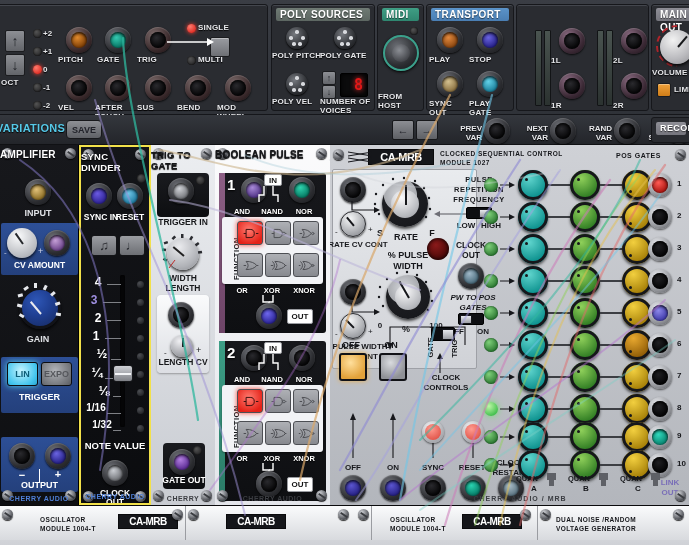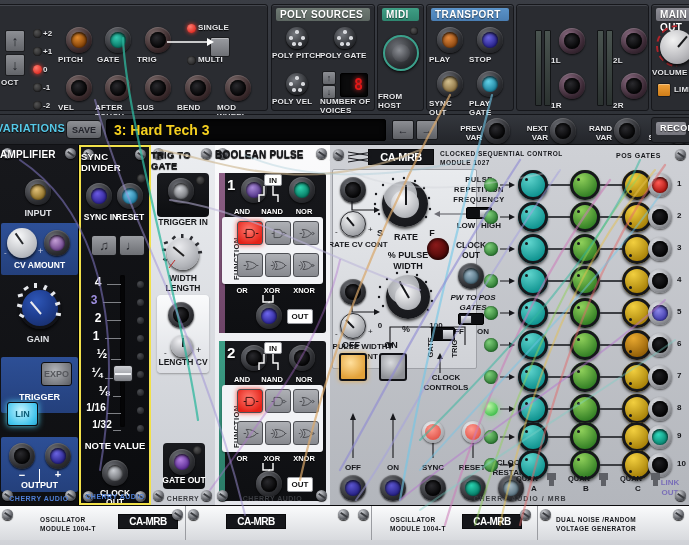--- a/index.html
+++ b/index.html
@@ -112,21 +112,21 @@
   .lbl{position:absolute;text-align:center;font-weight:bold;line-height:9px;}
   .knob{position:absolute;border-radius:50%;box-shadow:0 2px 3px rgba(0,0,0,.75);}
   .knob .kp{position:absolute;left:50%;width:2px;background:#e9eaee;transform-origin:50% 100%;}
 
   
   #m-amp{left:0;width:79px;background:linear-gradient(#17181c,#0e0f12);border-right:1px solid #000;}
   .blueBox{position:absolute;background:linear-gradient(#2d4f96,#24407c);border-radius:2px;}
   .selBtn{position:absolute;width:31px;height:24px;border-radius:3px;border:1px solid #0c0d10;
     font-size:9px;font-weight:bold;text-align:center;line-height:23px;}
   .selBtn.on{background:radial-gradient(circle at 45% 35%,#c4f4ff,#45c6ee 70%,#2ba7d0);color:#0c5c77;
-    box-shadow:0 0 6px #53d5f5;margin-top:40px;}
+    box-shadow:0 0 6px #53d5f5;}
   .selBtn.off{background:radial-gradient(circle at 45% 35%,#b2b4b9,#75777c 70%,#5a5c61);color:#55575c;}
 
   
   #m-sync{left:79px;width:72px;background:linear-gradient(#141519,#0b0c0f);
     border:2px solid #f2e14a;}
   .noteBtn{position:absolute;width:26px;height:21px;border-radius:3px;
     background:linear-gradient(#9b9da2,#6d6f74);border:1px solid #141518;color:#2a2b30;
     font-size:13px;text-align:center;line-height:20px;}
   .sliderTrack{position:absolute;width:5px;background:#060608;border-radius:2px;box-shadow:inset 0 0 3px #000;}
   .sliderCap{position:absolute;width:20px;height:17px;border-radius:3px;
@@ -376,21 +376,20 @@
       </div>
       <div class="jlbl" style="left:0px;top:64px;width:46px;">VOLUME</div>
       <div class="sqbtn" style="left:5px;top:78px;width:14px;height:14px;background:linear-gradient(#f0a23c,#cf7d18);"></div>
       <div class="jlbl" style="left:22px;top:81px;width:30px;text-align:left;">LIMITER</div>
     </div>
   </div>
 
   <div class="varbar">
     <div class="varTitle">VARIATIONS</div>
     <div class="saveBtn">SAVE</div>
-    <div class="varDisp">3: Hard Tech 3</div>
     <div class="vnav" style="left:392px;">←</div>
     <div class="vnav" style="left:416px;">→</div>
 
     <div class="vbtn" style="left:450px;">
       <div class="lb" style="left:0;top:6px;width:32px;">PREV VAR</div>
       <div class="jack" style="left:34px;top:0;">
           <div class="hole"></div>
         </div>
     </div>
     <div class="vbtn" style="left:516px;">

